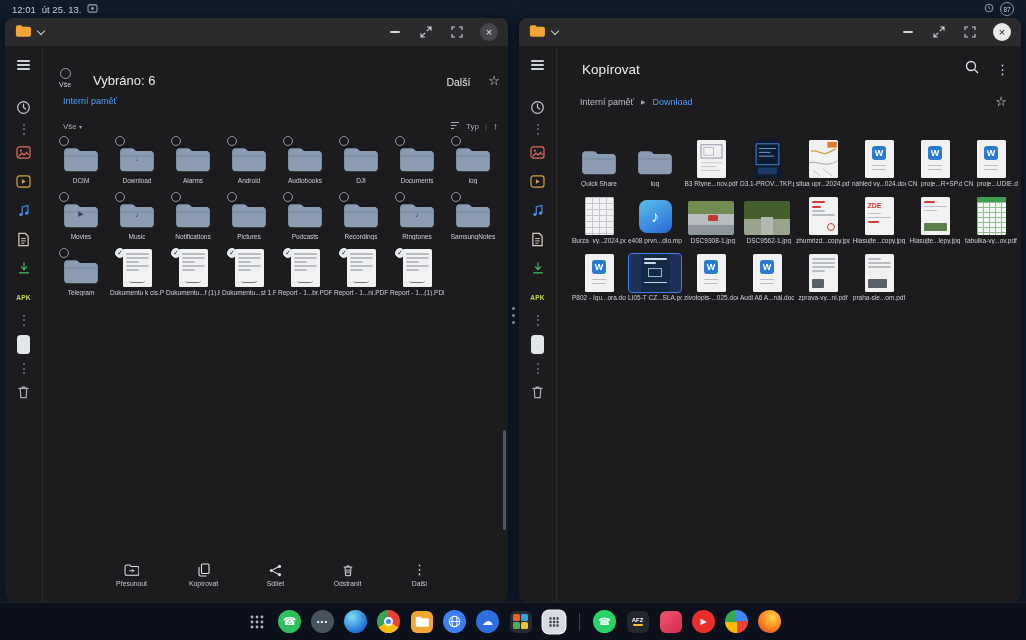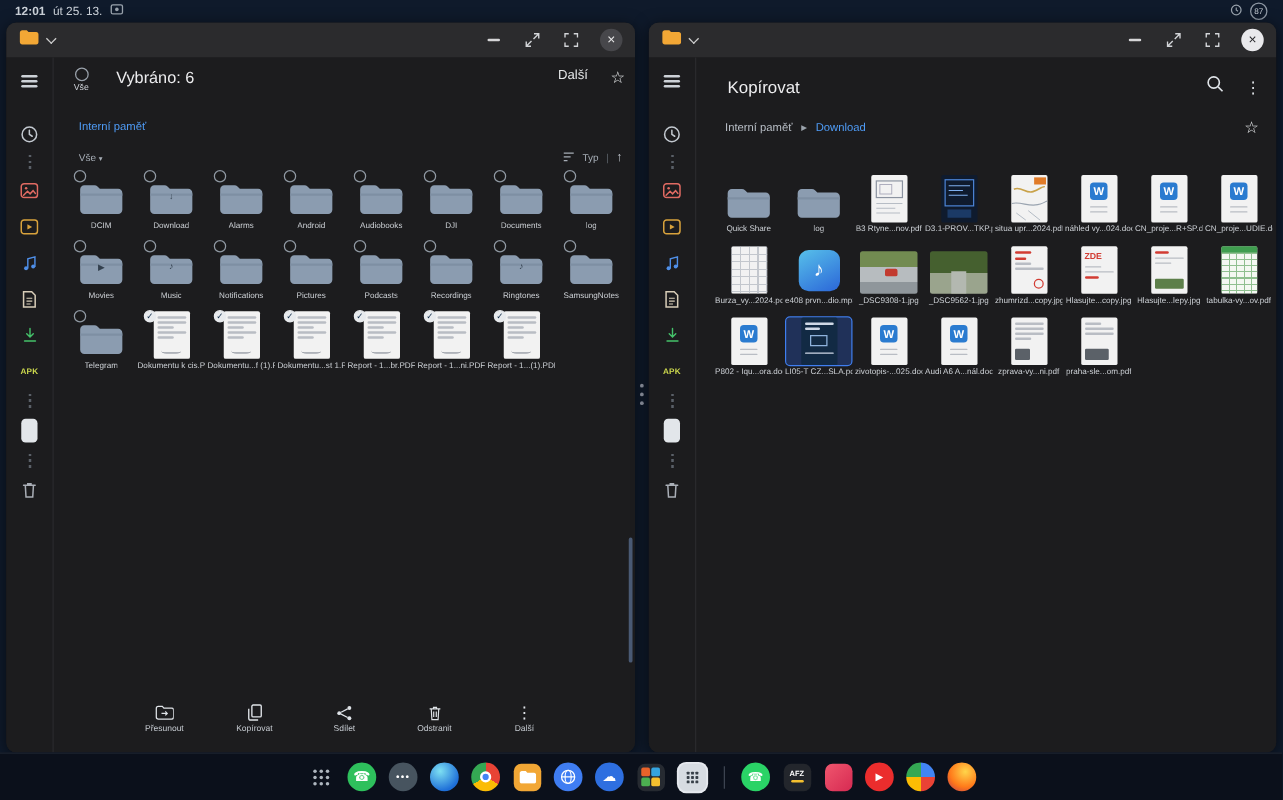--- a/index.html
+++ b/index.html
@@ -1,21 +1,21 @@
 <!DOCTYPE html>
 <html><head>
 <meta charset="utf-8">
 <style>
   *{margin:0;padding:0;box-sizing:border-box}
   html,body{width:1026px;height:640px;overflow:hidden}
   body{position:relative;background:#0f1a2b;font-family:"Liberation Sans",sans-serif;color:#ddd}
   
   .statusbar{position:absolute;top:0;left:0;width:100%;height:18px;display:flex;justify-content:space-between;align-items:center;padding:0 12px;font-size:9.5px;color:#cdd3da}
   .sb-left,.sb-right{display:flex;align-items:center;gap:6px}
-  .sb-time{font-weight:bold}
+  .sb-time{font-weight:normal}
   .battery{min-width:14px;height:14px;border-radius:50%;border:1px solid #8f99a5;display:flex;align-items:center;justify-content:center;font-size:6.5px;color:#cdd3da;padding:0 1px}
   
   .window{position:absolute;top:18px;height:584px;background:#1c1c1e;border-radius:8px;overflow:hidden;box-shadow:0 2px 12px rgba(0,0,0,.55)}
   #win-left{left:5px;width:503px}
   #win-right{left:519px;width:502px}
   .titlebar{height:28px;background:#2b2b2d;display:flex;align-items:center;padding:0 10px;gap:7px}
   .chev{width:6px;height:6px;border-right:1.4px solid #cfcfcf;border-bottom:1.4px solid #cfcfcf;transform:rotate(45deg);margin-top:-3px}
   .tb-controls{margin-left:auto;display:flex;align-items:center;gap:15px}
   .ctl{width:16px;height:16px;display:flex;align-items:center;justify-content:center;color:#d6d6d8}
   .minbar{width:10px;height:1.4px;background:#d6d6d8;border-radius:1px}
@@ -24,21 +24,21 @@
   .wbody{position:absolute;top:28px;left:0;right:0;bottom:0;background:#1c1c1e}
   
   .side{position:absolute;top:0;left:0;width:38px;bottom:0;border-right:1px solid #29292c;display:flex;flex-direction:column;align-items:center}
   .sitem{display:flex;align-items:center;justify-content:center;min-height:18px}
   .bars i{display:block;width:13px;height:1.6px;background:#ccd1d7;margin:2.3px 0;border-radius:1px}
   .dots4{width:2px;height:13px;background-image:repeating-linear-gradient(to bottom,#5a6068 0 2px,transparent 2px 4.5px)}
   .apk{font-size:6.5px;font-weight:bold;color:#cdd94e;letter-spacing:.2px}
   .phoneic{width:13px;height:19px;background:#e2e6ea;border-radius:3.5px}
   .main{position:absolute;left:38px;right:0;top:0;bottom:0}
   
-  .lw-header{position:absolute;top:8px;left:0;right:8px;height:34px;display:flex;align-items:flex-start}
+  .lw-header{position:absolute;top:8px;left:0;right:8px;height:34px;display:flex;align-items:flex-end}
   .allwrap{width:40px;display:flex;flex-direction:column;align-items:center;gap:2px;margin-left:2px}
   .allcirc{width:11px;height:11px;border:1.2px solid #9aa2ab;border-radius:50%}
   .alllabel{font-size:7px;color:#cfd3d9}
   .selcount{font-size:13px;color:#ececee;margin-left:8px}
   .cancel{margin-left:auto;font-size:10.5px;color:#e6e8ea;margin-right:18px}
   .star{font-size:13px;color:#e6e8ea}
   .lw-path{position:absolute;top:50px;left:20px;font-size:9px;color:#4f9cf7}
   .lw-filter{position:absolute;top:72px;left:0;right:10px;height:16px;display:flex;align-items:center;font-size:8px;color:#a6adb6}
   .vse{margin-left:20px}
   .caret{font-size:6px}

